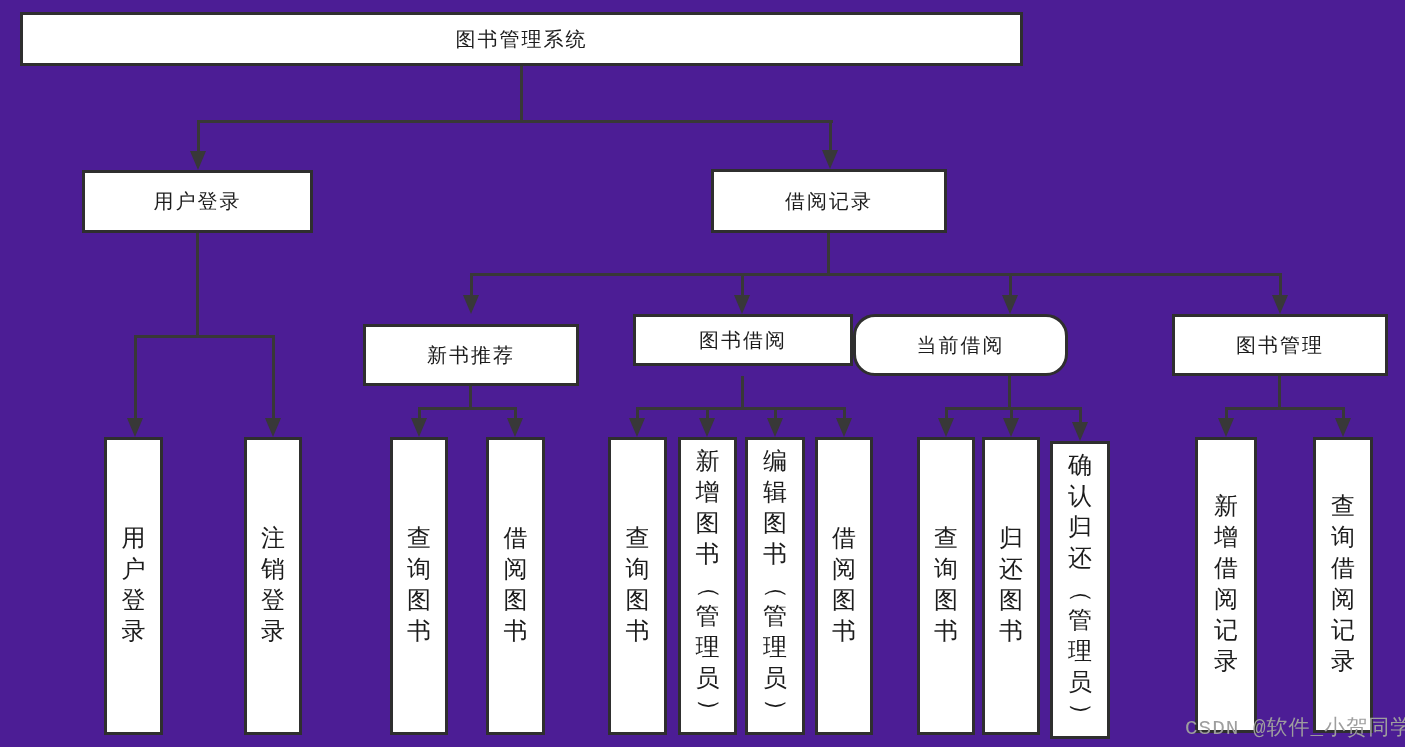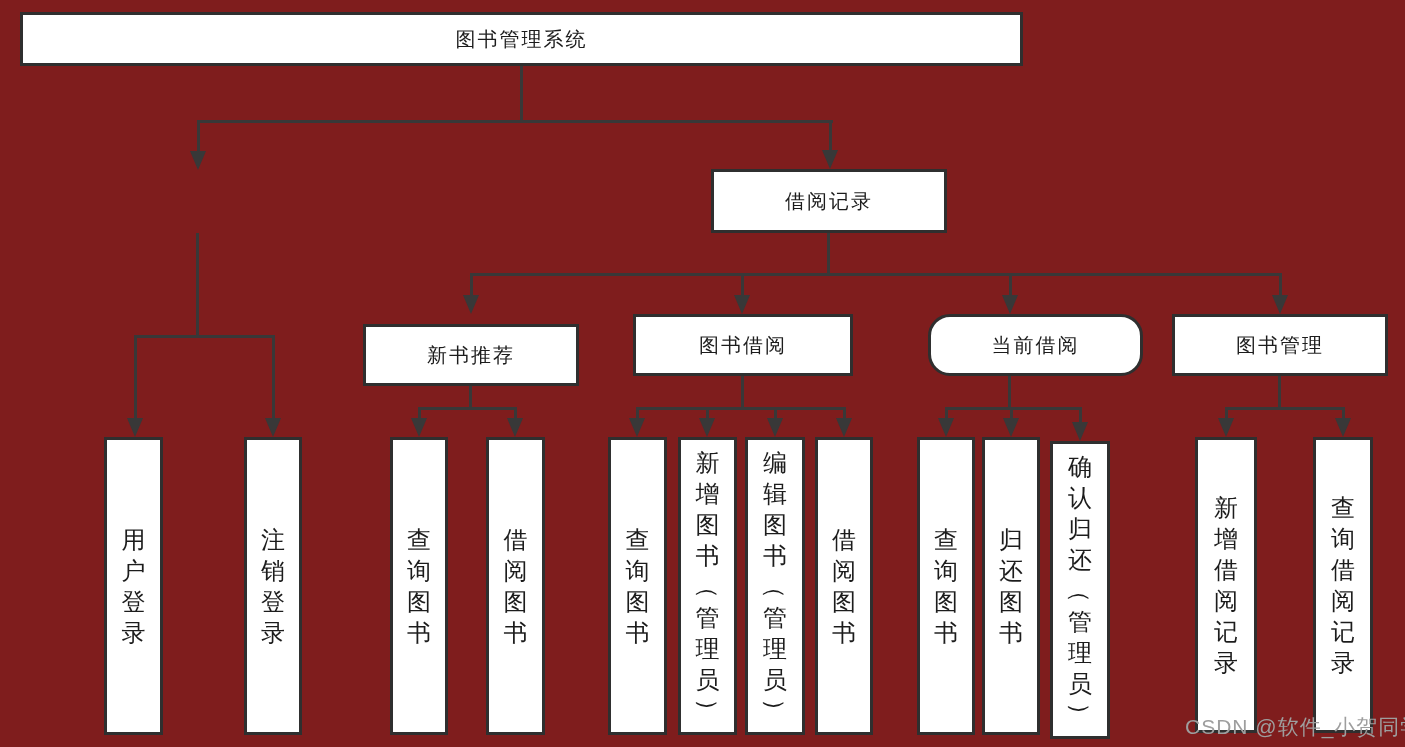--- a/index.html
+++ b/index.html
@@ -1,18 +1,18 @@
 <!DOCTYPE html>
 <html><head>
 <meta charset="utf-8">
 <style>
   html,body{margin:0;padding:0;background:#ffffff;}
   #stage{
-    position:relative;width:1405px;height:747px;background:#7f1d1d;overflow:hidden;
-    font-family:Liberation Sans, sans-serif;color:#1c1c1c;
+    position:relative;width:1405px;height:747px;background:#4c1d95;overflow:hidden;
+    font-family:Liberation Mono, monospace;color:#1c1c1c;
   }
   .box{
     position:absolute;background:#ffffff;border:3px solid #2f2f2f;box-sizing:border-box;
     display:flex;align-items:center;justify-content:center;z-index:2;
   }
   .hlab{font-size:20px;letter-spacing:2px;white-space:nowrap;}
   .vlab{display:flex;flex-direction:column;align-items:center;font-size:24px;line-height:31px;}
   .vlab .rot{transform:rotate(90deg);display:inline-block;}
   .v{position:absolute;width:3px;background:#383838;z-index:1;}
   .h{position:absolute;height:3px;background:#383838;z-index:1;}
@@ -81,34 +81,37 @@
   <div class="h" style="left:1225px;top:407px;width:120px;"></div>
   <div class="v" style="left:1225px;top:407px;height:13px;"></div>
   <div class="ah" style="left:1218px;top:418px;"></div>
   <div class="v" style="left:1342px;top:407px;height:13px;"></div>
   <div class="ah" style="left:1335px;top:418px;"></div>
 
   <div class="box" style="left:20px;top:12px;width:1003px;height:54px;">
     <span class="hlab">图书管理系统</span>
   </div>
 
+  <div class="box" style="left:82px;top:170px;width:231px;height:63px;">
+    <span class="hlab">用户登录</span>
+  </div>
 
   <div class="box" style="left:711px;top:169px;width:236px;height:64px;">
     <span class="hlab">借阅记录</span>
   </div>
 
   <div class="box" style="left:363px;top:324px;width:216px;height:62px;">
     <span class="hlab">新书推荐</span>
   </div>
 
-  <div class="box" style="left:633px;top:314px;width:220px;height:62px;">
+  <div class="box" style="left:633px;top:314px;width:220px;height:52px;">
     <span class="hlab">图书借阅</span>
   </div>
 
-  <div class="box" style="left:928px;top:314px;width:215px;height:62px;border-radius:22px;">
+  <div class="box" style="left:853px;top:314px;width:215px;height:62px;border-radius:22px;">
     <span class="hlab">当前借阅</span>
   </div>
 
   <div class="box" style="left:1172px;top:314px;width:216px;height:62px;">
     <span class="hlab">图书管理</span>
   </div>
 
   <div class="box" style="left:104px;top:437px;width:59px;height:298px;">
     <span class="vlab">
         <span>用</span>

